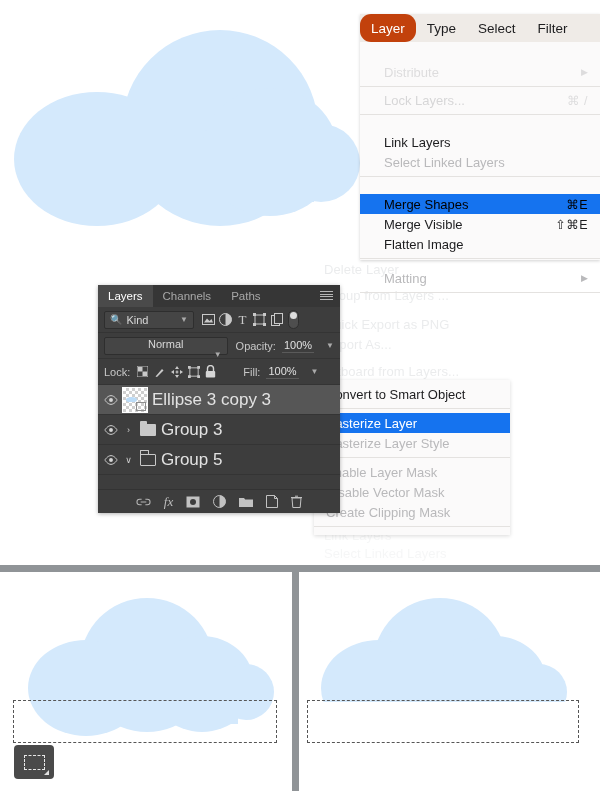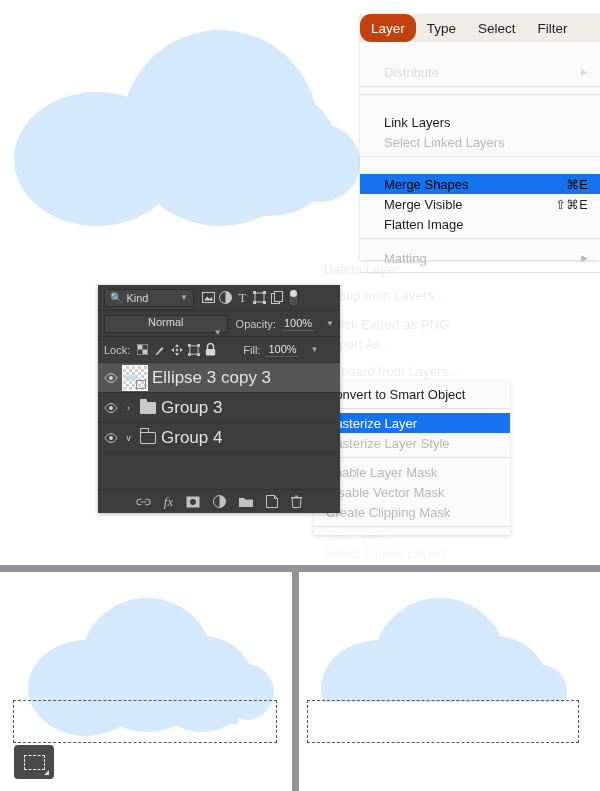--- a/index.html
+++ b/index.html
@@ -272,20 +272,24 @@
       <div class="menubar-item">Select</div>
       <div class="menubar-item">Filter</div>
     </div>
 
     <div id="menu-body">
       <div class="mi dim" style="opacity:.45">
         <span>Distribute</span>
         <span class="arrow">▶</span>
       </div>
       <div class="msep"></div>
+      <div class="mi dim" style="opacity:.55">
+        <span>Lock Layers...</span>
+        <span class="sc">⌘ /</span>
+      </div>
       <div class="msep" style="height:22px"></div>
       <div class="mi">
         <span>Link Layers</span>
       </div>
       <div class="mi dim">
         <span>Select Linked Layers</span>
       </div>
       <div class="msep" style="height:22px"></div>
       <div class="mi sel">
         <span>Merge Shapes</span>
@@ -314,20 +318,31 @@
     <div class="ci dim">Rasterize Layer Style</div>
     <div class="csep"></div>
     <div class="ci dim">Enable Layer Mask</div>
     <div class="ci dim">Disable Vector Mask</div>
     <div class="ci dim">Create Clipping Mask</div>
     <div class="csep"></div>
   </div>
 
   <div id="layers-panel">
 
+    <div id="panel-tabs">
+      <div class="ptab active">Layers</div>
+      <div class="ptab">Channels</div>
+      <div class="ptab">Paths</div>
+      <div id="panel-menu-icon">
+        <span></span>
+          <span></span>
+          <span></span>
+          <span></span>
+      </div>
+    </div>
 
     <div class="prow" style="height:26px;">
       <div class="ctl" style="width:90px;">
         <span style="font-size:10px;margin-right:4px;">🔍</span>
         <span>Kind</span>
         <span class="chev">▼</span>
       </div>
       <div class="ficon" style="margin-left:6px;">
         <svg width="13" height="11" viewBox="0 0 13 11">
             <rect x="0.5" y="0.5" width="12" height="10" fill="none" stroke="#c9c9c9"></rect>
@@ -436,21 +451,21 @@
 
     <div class="lrow">
       <span class="eye">
         <svg width="14" height="10" viewBox="0 0 16 10">
             <path d="M8 0C4 0 1 5 1 5s3 5 7 5 7-5 7-5-3-5-7-5z" fill="none" stroke="#d6d6d6" stroke-width="1.1"></path>
             <circle cx="8" cy="5" r="2.2" fill="#d6d6d6"></circle>
           </svg>
       </span>
       <span class="twisty">∨</span>
       <div class="folder open" style="margin-left:5px;"></div>
-      <span class="lname">Group 4</span>
+      <span class="lname">Group 5</span>
     </div>
 
     <div id="layers-footer">
       <span class="fi">
         <svg width="15" height="8" viewBox="0 0 16 8">
             <path d="M6 1H4a3 3 0 0 0 0 6h2M10 1h2a3 3 0 0 1 0 6h-2M5 4h6" fill="none" stroke="#b5b5b5" stroke-width="1.1"></path>
           </svg>
       </span>
       <span class="fi" style="font-family:'Liberation Serif',serif;font-style:italic;font-size:13px;">fx</span>
       <span class="fi">

